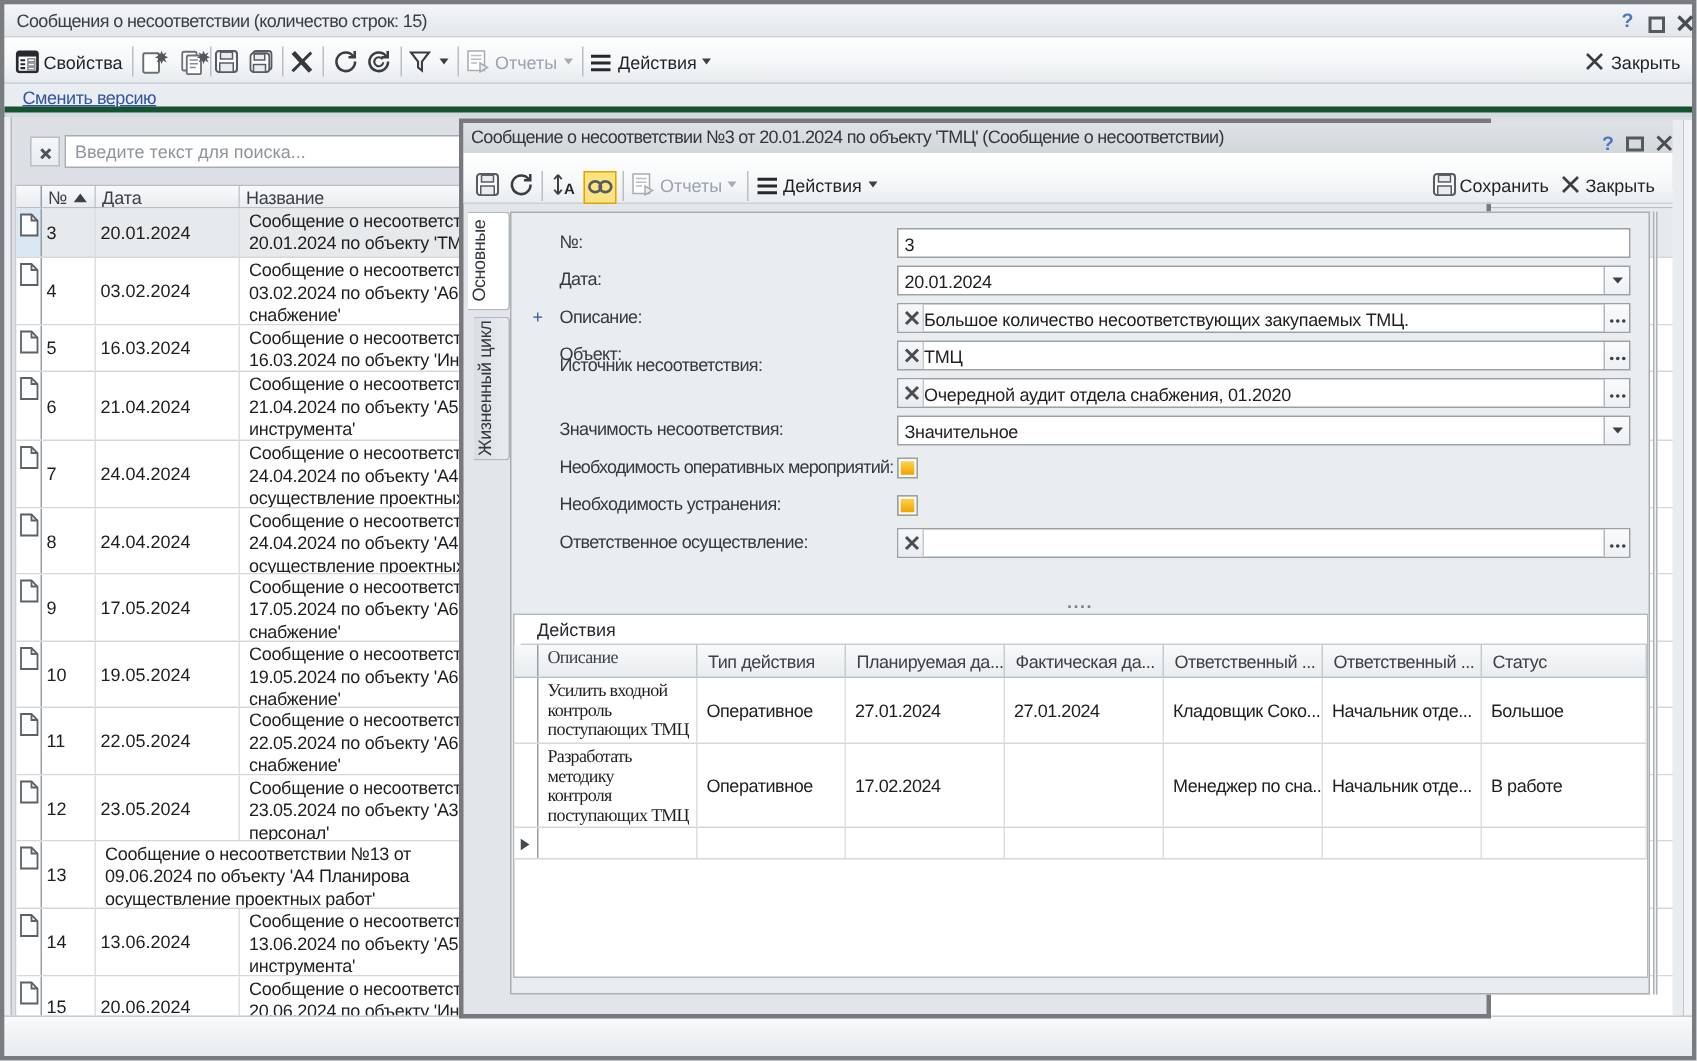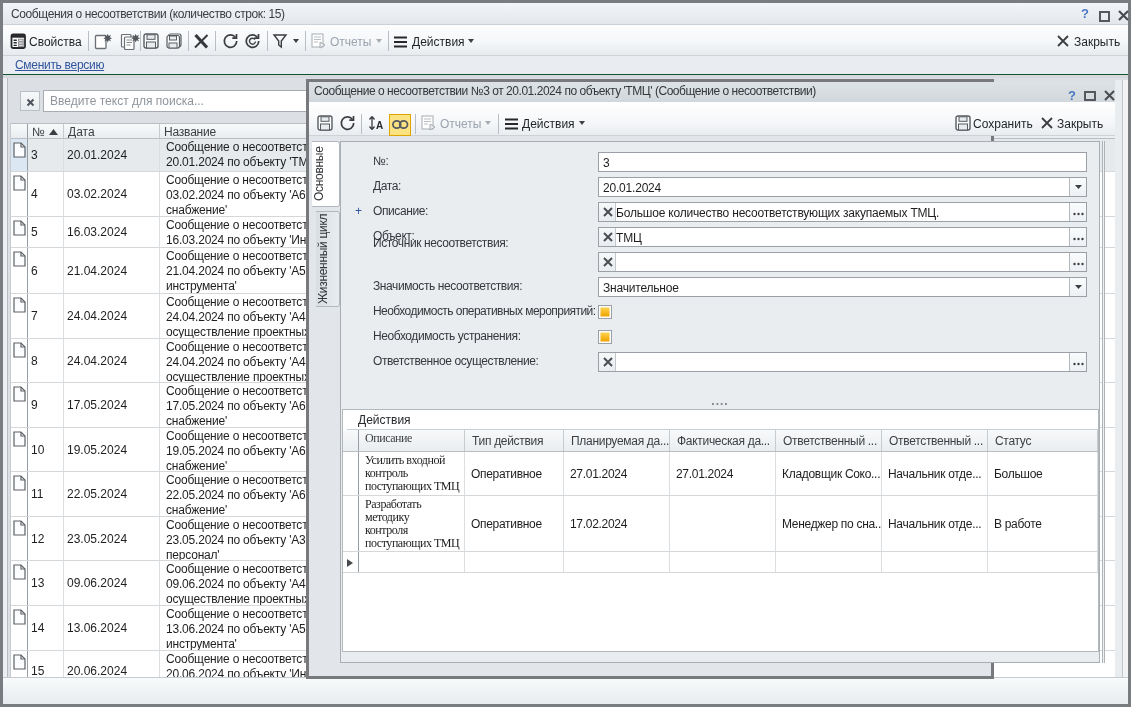--- a/index.html
+++ b/index.html
@@ -5,21 +5,21 @@
 * { margin:0; padding:0; box-sizing:border-box; }
 html,body { width:1131px; height:707px; overflow:hidden; }
 body { font-family:"Liberation Sans", sans-serif; font-size:12px; color:#1e1e1e; position:relative; background:#d6dade; }
 .abs { position:absolute; }
 
 
 #win { position:absolute; left:0; top:0; width:1131px; height:707px; border:3px solid #797c80; background:#d6dade; }
 #titlebar { position:absolute; left:0; top:0; width:1125px; height:22px; background:linear-gradient(#f3f5f8,#e3e7eb); border-bottom:1px solid #cdd2d6; }
 #titlebar .t { position:absolute; left:8px; top:4px; color:#3a3d41; letter-spacing:-0.4px; }
 #toolbar1 { position:absolute; left:0; top:22px; width:1125px; height:31px; background:linear-gradient(#fdfdfe 0%, #f5f7f9 55%, #e7ebee 100%); border-bottom:1px solid #cdd2d6; }
-#linkrow { position:absolute; left:0; top:53px; width:1125px; height:19px; background:#e9ecf0; border-bottom:1px solid #14532d; }
+#linkrow { position:absolute; left:0; top:53px; width:1125px; height:19px; background:#e9ecf0; border-bottom:4px solid #14532d; }
 #linkrow a { position:absolute; left:12px; top:2px; color:#31569f; text-decoration:underline; letter-spacing:-0.3px; }
 #content1 { position:absolute; left:0; top:75px; width:1125px; height:599px; background:#dcdfe4; overflow:hidden; }
 #statusbar { position:absolute; left:0; top:674px; width:1125px; height:27px; background:linear-gradient(#f8fafb,#e8ecef); border-top:1px solid #c6cbd0; }
 
 
 #xbtn { position:absolute; left:17px; top:13px; width:20px; height:20px; background:linear-gradient(#f6f8f9,#e9ecef); border:1px solid #b9bfc6; }
 #searchbox { position:absolute; left:40px; top:12px; width:770px; height:22px; background:#fff; border:1px solid #a6acb2; }
 #searchbox .ph { position:absolute; left:6px; top:3px; color:#8f959b; }
 
 
@@ -301,21 +301,20 @@
         <div class="c-nam">Сообщение о несоответствии №12 от<br>23.05.2024 по объекту 'А3. Врачебный<br>персонал'</div>
       </div>
       <div class="lrow" style="height:45px;">
         <div class="c-ico">
             <svg class="docico" width="13" height="16">
               <path d="M1 1 h7 l4 4 v10 h-11 z" fill="#fcfdfe" stroke="#5d6166" stroke-width="1.2"></path>
               <path d="M8 1 v4 h4" fill="none" stroke="#5d6166" stroke-width="1.2"></path>
             </svg>
           </div>
         <div class="c-num">13</div>
-        <div class="c-dat">09.06.2024</div>
         <div class="c-nam">Сообщение о несоответствии №13 от<br>09.06.2024 по объекту 'А4 Планирова<br>осуществление проектных работ'</div>
       </div>
       <div class="lrow" style="height:45px;">
         <div class="c-ico">
             <svg class="docico" width="13" height="16">
               <path d="M1 1 h7 l4 4 v10 h-11 z" fill="#fcfdfe" stroke="#5d6166" stroke-width="1.2"></path>
               <path d="M8 1 v4 h4" fill="none" stroke="#5d6166" stroke-width="1.2"></path>
             </svg>
           </div>
         <div class="c-num">14</div>
@@ -443,20 +442,21 @@
           </svg>
         </div>
       </div>
     <div class="flabel" style="top:94px;">Источник несоответствия:</div>
     <div class="finput" style="top:109.5px;">
         <div class="xsec">
           <svg width="12" height="12">
             <path d="M2 2 L10 10 M10 2 L2 10" stroke="#4a4e53" stroke-width="2"></path>
           </svg>
         </div>
+        <div class="txt" style="left:17px;">Очередной аудит отдела снабжения, 01.2020</div>
         <div class="fbtn">
           <svg width="13" height="13">
             <circle cx="2.5" cy="9" r="1.2" fill="#3c3f43"></circle>
             <circle cx="6.5" cy="9" r="1.2" fill="#3c3f43"></circle>
             <circle cx="10.5" cy="9" r="1.2" fill="#3c3f43"></circle>
           </svg>
         </div>
       </div>
     <div class="flabel" style="top:136.5px;">Значимость несоответствия:</div>
     <div class="finput" style="top:134.5px;">

